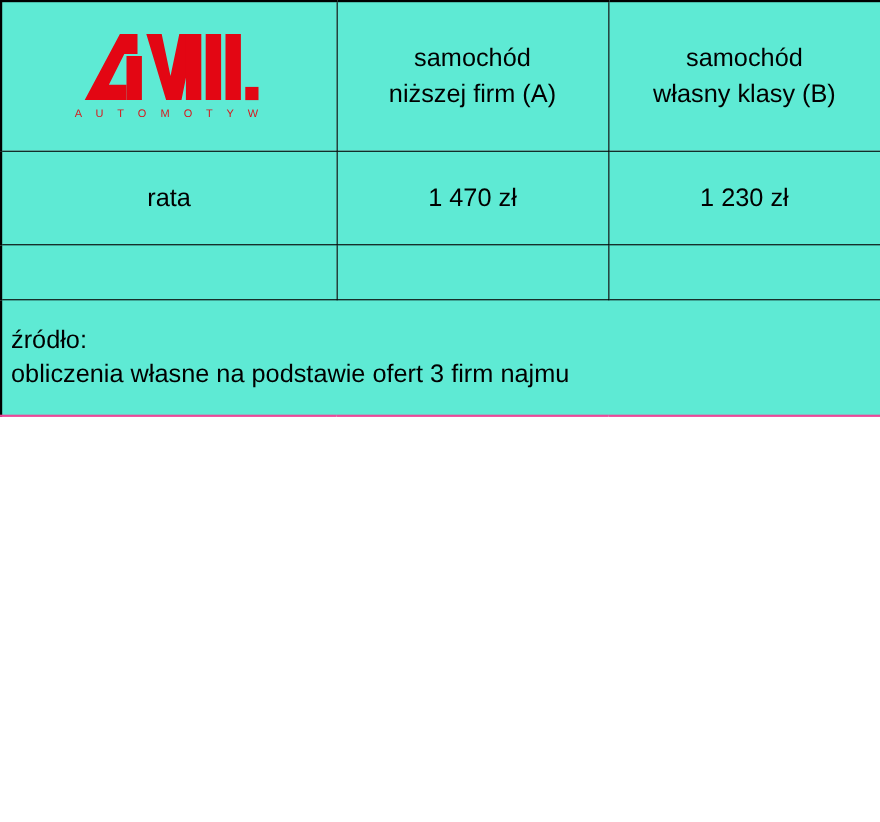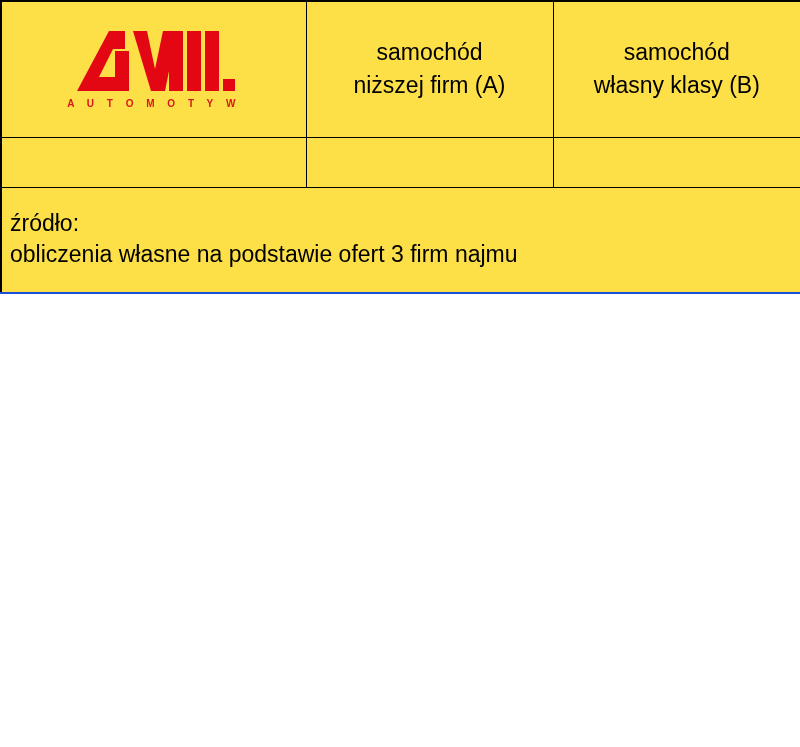--- a/index.html
+++ b/index.html
@@ -23,47 +23,46 @@
     border-collapse: collapse;
     table-layout: fixed;
   }
   table.comparison td {
     border: 1px solid #000000;
     text-align: center;
     vertical-align: middle;
     font-size: 23px;
     line-height: 1.35;
     padding: 6px 8px;
-    background: #fde047;
+    background: #5eead4;
   }
   
   table.comparison tr:first-child td { border-top: 2px solid #000000; }
   table.comparison tr td:first-child { border-left: 2px solid #000000; }
   table.comparison tr td:last-child { border-right: 2px solid #000000; }
-  table.comparison tr:last-child td { border-bottom: 2px solid #1d4ed8; }
+  table.comparison tr:last-child td { border-bottom: 2px solid #ec4899; }
 
   .col-label { width: 305px; }
   .col-a { width: 247px; }
   .col-b { width: 248px; }
 
   .row-header td { height: 136px; }
   .row-standard td { height: 85px; }
   .row-blank td { height: 50px; }
   .row-source td { height: 106px; }
 
   .logo-cell {
     padding: 0;
   }
   .logo-wrap {
     display: flex;
     flex-direction: column;
     align-items: center;
     justify-content: center;
     height: 100%;
-    font-weight: bold;
   }
   .logo-mark {
     display: block;
   }
   .logo-sub {
     font-size: 10px;
     letter-spacing: 5px;
     color: #d9161c;
     margin-top: 4px;
     text-align: center;
@@ -121,20 +120,25 @@
             <span>samochód</span><br>
             <span>własny klasy (B)</span>
           </div>
         </td>
       </tr>
 
 
 
 
 
+      <tr class="row-standard">
+        <td>rata</td>
+        <td class="nowrap">1 470 zł</td>
+        <td class="nowrap">1 230 zł</td>
+      </tr>
 
       <tr class="row-blank">
         <td></td>
         <td></td>
         <td></td>
       </tr>
 
       <tr class="row-source">
         <td class="source-cell" colspan="3">
           <span class="source-line">źródło:</span>

